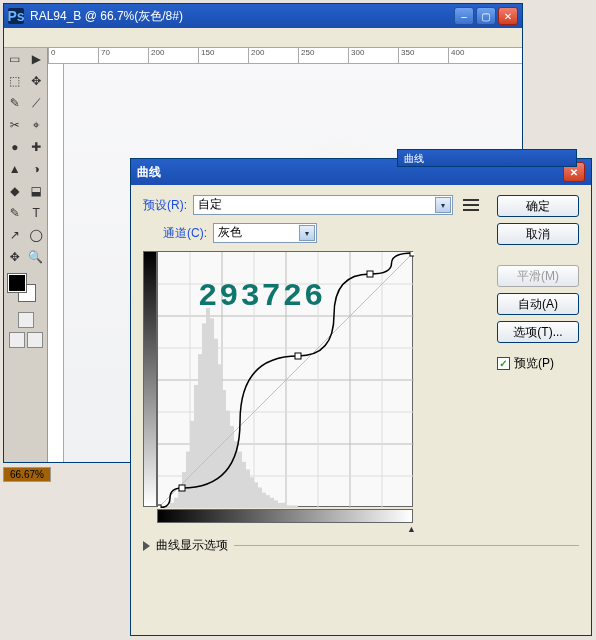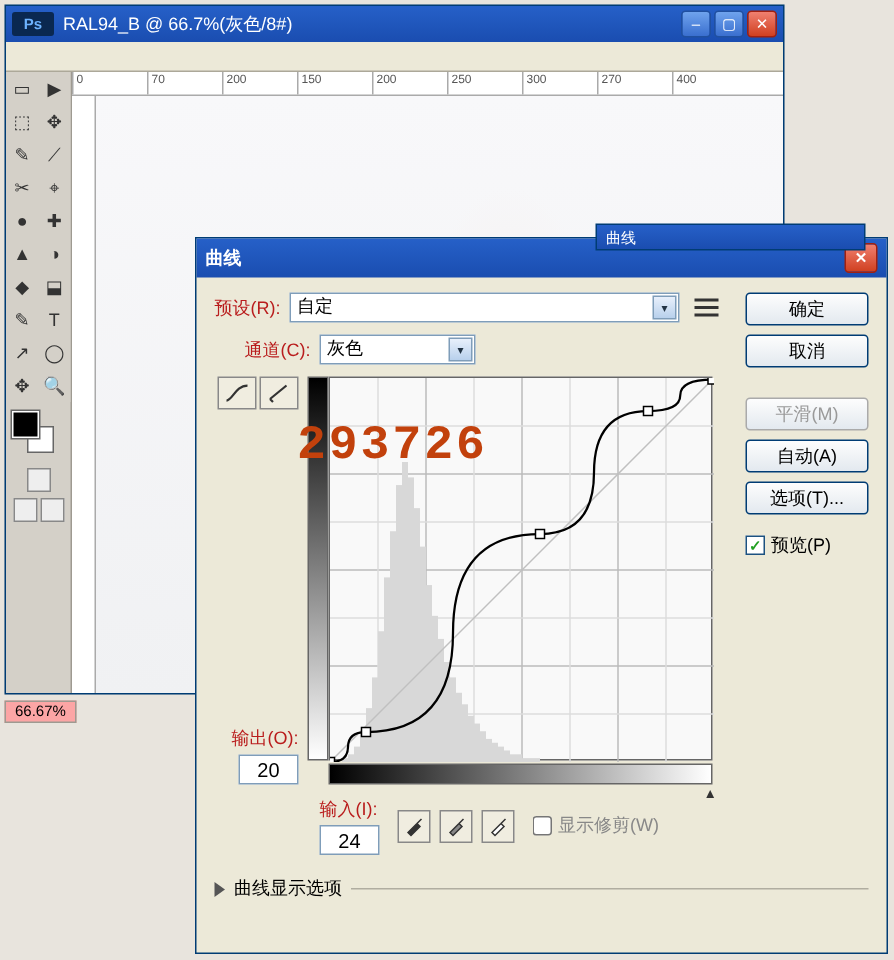--- a/index.html
+++ b/index.html
@@ -1,21 +1,21 @@
 <!DOCTYPE html>
 <html><head>
 <meta charset="utf-8">
 <style>
 * { box-sizing: border-box; margin: 0; padding: 0; font-family: "Microsoft YaHei", Tahoma, sans-serif; }
 body { width: 596px; height: 640px; background: #e8e4dd; position: relative; overflow: hidden; font-size: 11px; }
 
 
 .ps-window { position: absolute; left: 3px; top: 3px; width: 520px; height: 460px; background: #d4d0c8; border: 1px solid #003c74; }
 .ps-titlebar { height: 24px; background: linear-gradient(#2660c8,#1a4db0); display: flex; align-items: center; padding: 0 4px; color: #fff; font-size: 12px; }
-.ps-icon { width: 28px; height: 16px; background: #0a2850; color: #6db3ff; font-weight: bold; font-size: 10px; display: flex; align-items: center; justify-content: center; margin-right: 6px; border-radius: 2px; }
+.ps-icon { width: 16px; height: 16px; background: #0a2850; color: #6db3ff; font-weight: bold; font-size: 14px; display: flex; align-items: center; justify-content: center; margin-right: 6px; border-radius: 2px; }
 .ps-title-text { flex: 1; }
 .win-btns { display: flex; gap: 2px; }
 .win-btn { width: 20px; height: 18px; background: linear-gradient(#6fa3ed,#3a6fcf); border: 1px solid #2050a0; border-radius: 3px; color: #fff; font-size: 10px; display: flex; align-items: center; justify-content: center; }
 .win-btn.close { background: linear-gradient(#f08070,#d04020); border-color: #a02010; }
 
 .ps-menu { height: 20px; background: #ece9d8; border-bottom: 1px solid #aca899; }
 
 .ps-body { position: relative; height: calc(100% - 44px); display: flex; }
 
 .toolbox { width: 44px; background: #d4d0c8; border-right: 1px solid #9e9a91; display: flex; flex-direction: column; }
@@ -33,32 +33,32 @@
 .canvas-wrap { flex: 1; display: flex; }
 .ruler-v { width: 16px; background: #fff; border-right: 1px solid #aaa; }
 .canvas { flex: 1; background: linear-gradient(135deg,#f4f4f6 0%, #e8eaed 40%, #f9f9fb 100%); position: relative; overflow: hidden; }
 .photo { position: absolute; inset: 0;
   background:
     radial-gradient(ellipse 80px 140px at 60% 40%, #f8f7f6 0%, #f0eff0 50%, transparent 70%),
     radial-gradient(ellipse 70px 130px at 72% 55%, #f6f5f4 0%, #eeedee 50%, transparent 70%),
     linear-gradient(180deg, #f2f2f4, #eaebed);
   filter: contrast(0.95) brightness(1.05);
 }
-.zoom-status { position: absolute; left: 3px; bottom: 158px; background: #fca5a5; border: 1px solid #9e9a91; padding: 1px 6px; font-size: 10px; }
+.zoom-status { position: absolute; left: 3px; bottom: 158px; background: #a16207; border: 1px solid #9e9a91; padding: 1px 6px; font-size: 10px; }
 
 
 .dialog { position: absolute; left: 130px; top: 158px; width: 462px; height: 478px; background: #ece9d8; border: 1px solid #003c74; font-size: 12px; }
 .dlg-titlebar { height: 26px; background: linear-gradient(#2660c8,#1a4db0); display: flex; align-items: center; padding: 0 6px; color: #fff; font-weight: bold; }
 .dlg-title-text { flex: 1; }
 .dlg-titlebar .win-btn { width: 22px; height: 20px; }
 .dlg-shadow-title { position: absolute; left: 266px; top: -10px; height: 18px; width: 180px; background: linear-gradient(#2660c8,#1a4db0); color: #fff; font-size: 10px; padding: 2px 6px; border: 1px solid #003c74; }
 
 .dlg-body { padding: 10px 12px; position: relative; height: calc(100% - 26px); }
 .row { display: flex; align-items: center; margin-bottom: 8px; gap: 6px; }
-.label { color: #b91c1c; }
+.label { color: #1d4ed8; }
 .preset-select, .channel-select { height: 20px; border: 1px solid #7f9db9; background: #fff; padding: 0 4px; display: flex; flex: 1; max-width: 260px; position: relative; }
 .channel-select { max-width: 104px; }
 .sel-arrow { position: absolute; right: 1px; top: 1px; width: 16px; height: 16px; background: linear-gradient(#e8f0fb,#b8d0ec); border: 1px solid #7f9db9; display: flex; align-items: center; justify-content: center; font-size: 8px; color: #234; }
 .menu-icon { width: 16px; height: 14px; display: flex; flex-direction: column; justify-content: space-around; margin-left: 4px; }
 .menu-icon span { height: 2px; background: #333; }
 
 .curve-area { display: flex; gap: 6px; }
 
 .left-col { display: flex; flex-direction: column; align-items: flex-end; gap: 6px; width: 56px; }
 .mode-btns { display: flex; gap: 2px; margin-bottom: 4px; }
@@ -87,21 +87,21 @@
 .disclosure { margin-top: 14px; display: flex; align-items: center; gap: 6px; cursor: pointer; }
 .tri { width: 0; height: 0; border-top: 5px solid transparent; border-bottom: 5px solid transparent; border-left: 7px solid #555; }
 .disclosure .line { flex: 1; height: 1px; background: #b0ada0; }
 
 .right-col { position: absolute; right: 12px; top: 10px; width: 82px; display: flex; flex-direction: column; gap: 6px; }
 .btn { height: 22px; border: 1px solid #003c74; background: linear-gradient(#fdfdfd,#e3e9ef); border-radius: 3px; font-size: 12px; cursor: pointer; display: flex; align-items: center; justify-content: center; }
 .btn.disabled { color: #999; border-color: #aaa; }
 .preview-check { display: flex; align-items: center; gap: 4px; margin-top: 6px; }
 .preview-check .box { width: 13px; height: 13px; border: 1px solid #1c5180; background: #fff; color: #22a022; display: flex; align-items: center; justify-content: center; font-size: 10px; font-weight: bold; }
 
-.watermark { position: absolute; left: 198px; top: 278px; font-family: "Courier New", monospace; font-size: 32px; font-weight: bold; color: #c2410c; letter-spacing: 2px; pointer-events: none; }
+.watermark { position: absolute; left: 198px; top: 278px; font-family: "Courier New", monospace; font-size: 32px; font-weight: bold; color: #0f766e; letter-spacing: 2px; pointer-events: none; }
 </style>
 </head>
 <body>
 
 <div class="ps-window">
   <div class="ps-titlebar">
     <div class="ps-icon">Ps</div>
     <div class="ps-title-text">RAL94_B @ 66.7%(灰色/8#)</div>
     <div class="win-btns">
       <div class="win-btn">–</div>
@@ -166,21 +166,21 @@
     </div>
     <div class="canvas-area">
       <div class="ruler-h">
         <div>0</div>
           <div>70</div>
           <div>200</div>
           <div>150</div>
           <div>200</div>
           <div>250</div>
           <div>300</div>
-          <div>270</div>
+          <div>350</div>
           <div>400</div>
       </div>
       <div class="canvas-wrap">
         <div class="ruler-v"></div>
         <div class="canvas">
           <div class="photo"></div>
         </div>
       </div>
     </div>
   </div>
@@ -208,38 +208,20 @@
     </div>
     <div class="row" style="margin-left:20px">
       <span class="label">通道(C):</span>
       <div class="channel-select">
         <span>灰色</span>
         <div class="sel-arrow">▾</div>
       </div>
     </div>
 
     <div class="curve-area">
-      <div class="left-col">
-        <div class="mode-btns">
-          <div class="mode-btn">
-            <svg width="18" height="14">
-                <path d="M2 12 C6 12 8 2 16 2" stroke="#333" fill="none" stroke-width="1.5"></path>
-              </svg>
-          </div>
-          <div class="mode-btn">
-            <svg width="18" height="14">
-                <path d="M3 11 L14 2 M3 11 L5 13" stroke="#333" fill="none" stroke-width="1.5"></path>
-              </svg>
-          </div>
-        </div>
-        <div class="output-group">
-          <div class="label">输出(O):</div>
-          <input class="io-input" value="20" style="">
-        </div>
-      </div>
 
       <div class="graph-col">
         <div class="graph-wrap">
           <div class="grad-v"></div>
           <div class="graph">
             <svg class="grid" width="256" height="256">
               <line class="main" x1="64" y1="0" x2="64" y2="256"></line>
                 <line class="main" x1="128" y1="0" x2="128" y2="256"></line>
                 <line class="main" x1="192" y1="0" x2="192" y2="256"></line>
               <line class="main" x1="0" y1="64" x2="256" y2="64"></line>
@@ -330,47 +312,20 @@
                 <rect x="252" y="-2" width="6" height="6" fill="#fff" stroke="#000"></rect>
               </svg>
           </div>
         </div>
         <div class="grad-h">
           <div class="grad-h-marker">▲</div>
         </div>
       </div>
     </div>
 
-    <div class="input-row">
-      <div>
-        <div class="label">输入(I):</div>
-        <input class="io-input" value="24" style="">
-      </div>
-      <div class="eyedroppers">
-        <div class="eyedrop">
-            <svg>
-              <path d="M3 11 L9 5 L11 7 L5 13 Z M9 5 L12 2" stroke="#333" fill="#333" stroke-width="1"></path>
-            </svg>
-          </div>
-        <div class="eyedrop">
-            <svg>
-              <path d="M3 11 L9 5 L11 7 L5 13 Z M9 5 L12 2" stroke="#333" fill="#888" stroke-width="1"></path>
-            </svg>
-          </div>
-        <div class="eyedrop">
-            <svg>
-              <path d="M3 11 L9 5 L11 7 L5 13 Z M9 5 L12 2" stroke="#333" fill="#fff" stroke-width="1"></path>
-            </svg>
-          </div>
-      </div>
-      <label class="clip-check">
-        <input type="checkbox" style="">
-        <span>显示修剪(W)</span>
-      </label>
-    </div>
 
     <div class="disclosure">
       <div class="tri"></div>
       <span>曲线显示选项</span>
       <div class="line"></div>
     </div>
 
     <div class="right-col">
       <div class="btn">确定</div>
       <div class="btn">取消</div>

